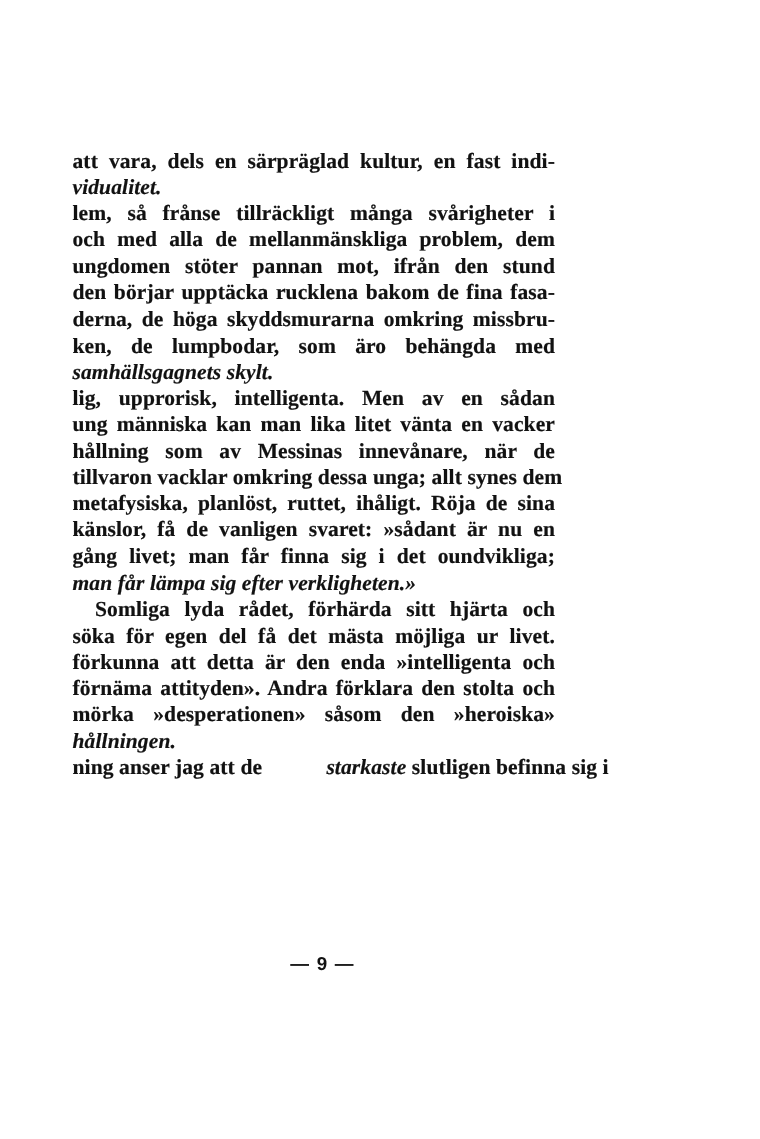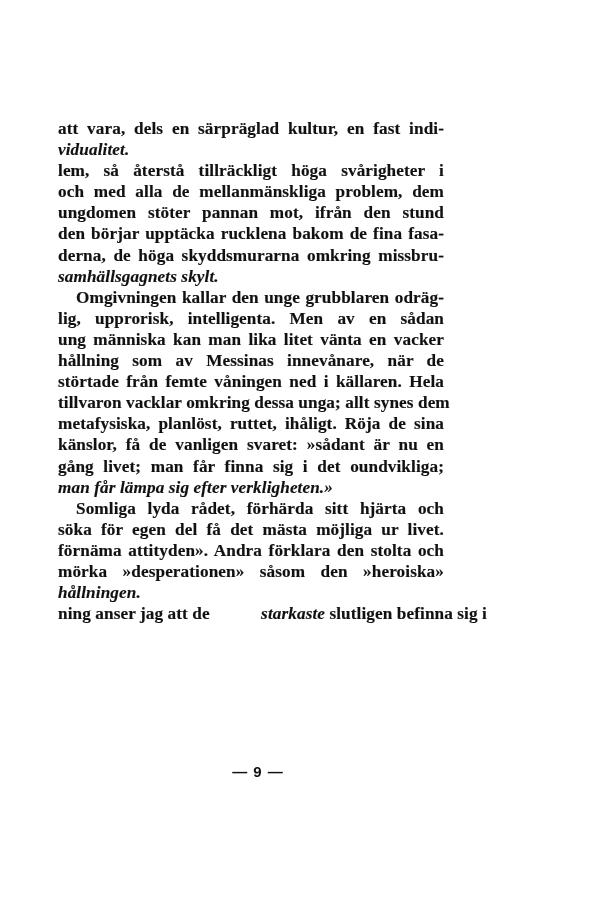--- a/index.html
+++ b/index.html
@@ -64,38 +64,38 @@
       letter-spacing: 1px;
     }
   </style>
 </head>
 <body>
 
 <div class="page">
   <div class="text-block">
     <span class="line">att vara, dels en särpräglad kultur, en fast indi-</span>
     <span class="line last">vidualitet.</span>
-    <span class="line">lem, så återstå tillräckligt höga svårigheter i</span>
+    <span class="line">lem, så frånse tillräckligt många svårigheter i</span>
     <span class="line">och med alla de mellanmänskliga problem, dem</span>
     <span class="line">ungdomen stöter pannan mot, ifrån den stund</span>
     <span class="line">den börjar upptäcka rucklena bakom de fina fasa-</span>
     <span class="line">derna, de höga skyddsmurarna omkring missbru-</span>
+    <span class="line">ken, de lumpbodar, som äro behängda med</span>
     <span class="line last">samhällsgagnets skylt.</span>
-    <span class="line indent">Omgivningen kallar den unge grubblaren odräg-</span>
     <span class="line">lig, upprorisk, intelligenta. Men av en sådan</span>
     <span class="line">ung människa kan man lika litet vänta en vacker</span>
     <span class="line">hållning som av Messinas innevånare, när de</span>
-    <span class="line">störtade från femte våningen ned i källaren. Hela</span>
     <span class="line">tillvaron vacklar omkring dessa unga; allt synes dem</span>
     <span class="line">metafysiska, planlöst, ruttet, ihåligt. Röja de sina</span>
     <span class="line">känslor, få de vanligen svaret: »sådant är nu en</span>
     <span class="line">gång livet; man får finna sig i det oundvikliga;</span>
     <span class="line last">man får lämpa sig efter verkligheten.»</span>
     <span class="line indent">Somliga lyda rådet, förhärda sitt hjärta och</span>
     <span class="line">söka för egen del få det mästa möjliga ur livet.</span>
+    <span class="line">förkunna att detta är den enda »intelligenta och</span>
     <span class="line">förnäma attityden». Andra förklara den stolta och</span>
     <span class="line">mörka »desperationen» såsom den »heroiska»</span>
     <span class="line last">hållningen.</span>
     <span class="line"><span>ning anser jag att de </span><em>starkaste</em><span> slutligen befinna sig i</span></span>
   </div>
 
   <div class="page-number">— 9 —</div>
 </div>
 
 </body></html>

